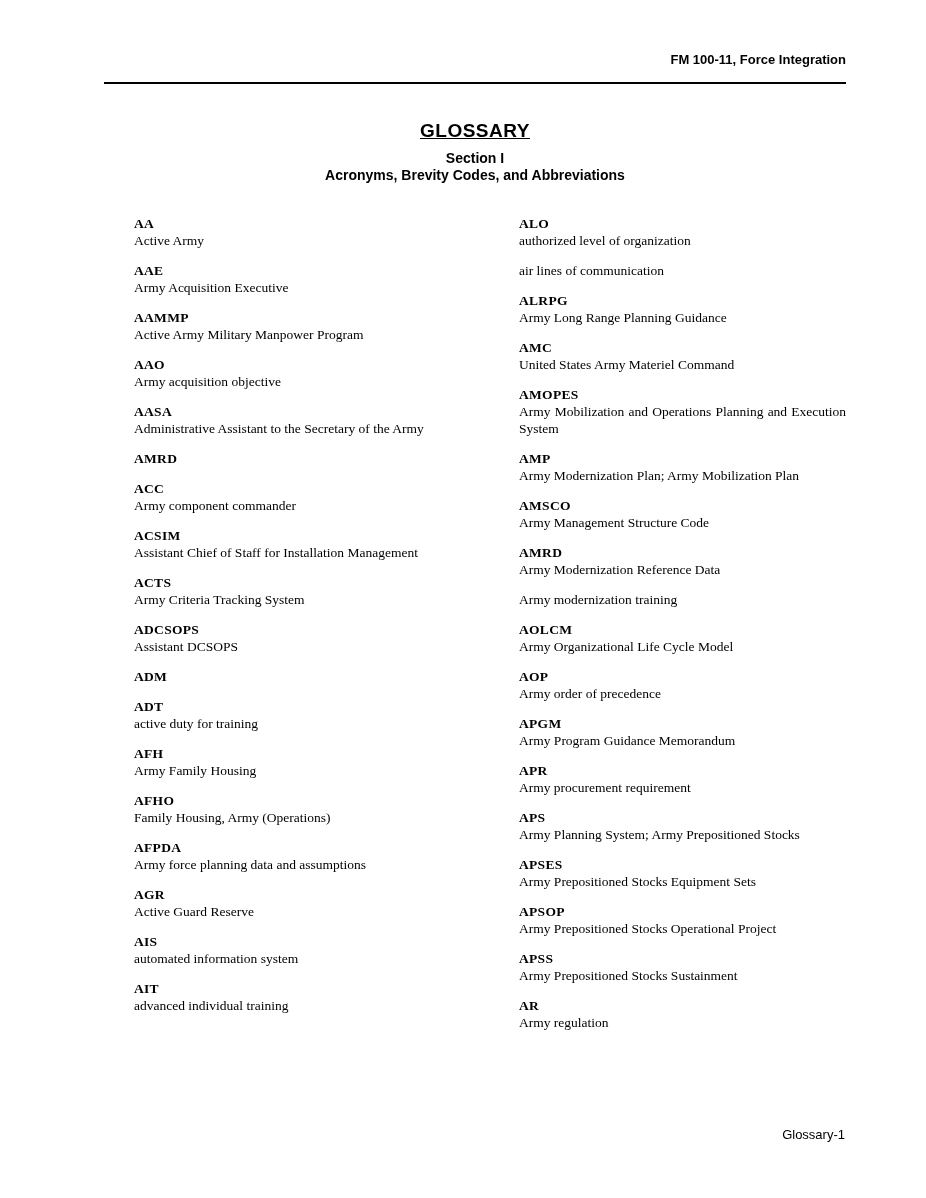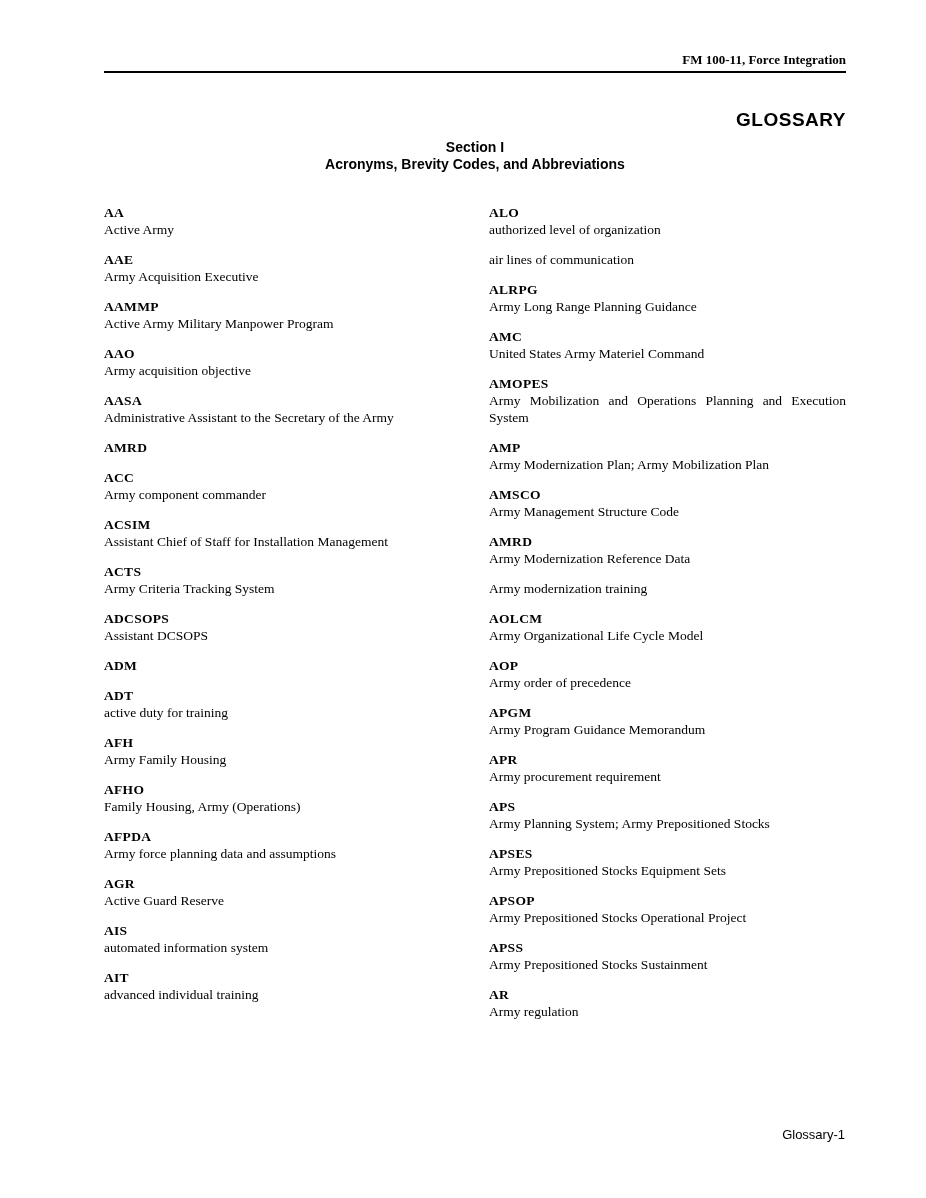--- a/index.html
+++ b/index.html
@@ -15,54 +15,56 @@
   }
   .content {
     position: absolute;
     left: 104px;
     top: 0;
     width: 742px;
   }
   .running-header {
     margin-top: 52px;
     text-align: right;
-    font-family: Liberation Serif, serif;
+    font-family: Liberation Sans, sans-serif;
     font-weight: bold;
     font-size: 13px;
     line-height: 15px;
-    padding-bottom: 4px;
+    padding-bottom: 15px;
     border-bottom: 2px solid #000000;
   }
   .doc-title {
     margin-top: 36px;
-    text-align: right;
+    text-align: center;
     font-family: "Liberation Sans", sans-serif;
     font-weight: bold;
     font-size: 19px;
     letter-spacing: 0.5px;
+    text-decoration: underline;
   }
   .section-heading {
     margin-top: 8px;
     text-align: center;
     font-family: "Liberation Sans", sans-serif;
     font-weight: bold;
     font-size: 14px;
     line-height: 17px;
   }
   .columns {
     margin-top: 31px;
     display: flex;
     gap: 28px;
   }
   .col {
     flex: 1 1 0;
     min-width: 0;
   }
   .entry {
     margin-bottom: 13px;
+    margin-left: 30px;
   }
   .entry .acronym {
     font-weight: bold;
     font-size: 13.5px;
     line-height: 17px;
     letter-spacing: 0.3px;
   }
   .entry .definition {
     font-size: 13.5px;
     line-height: 17px;

